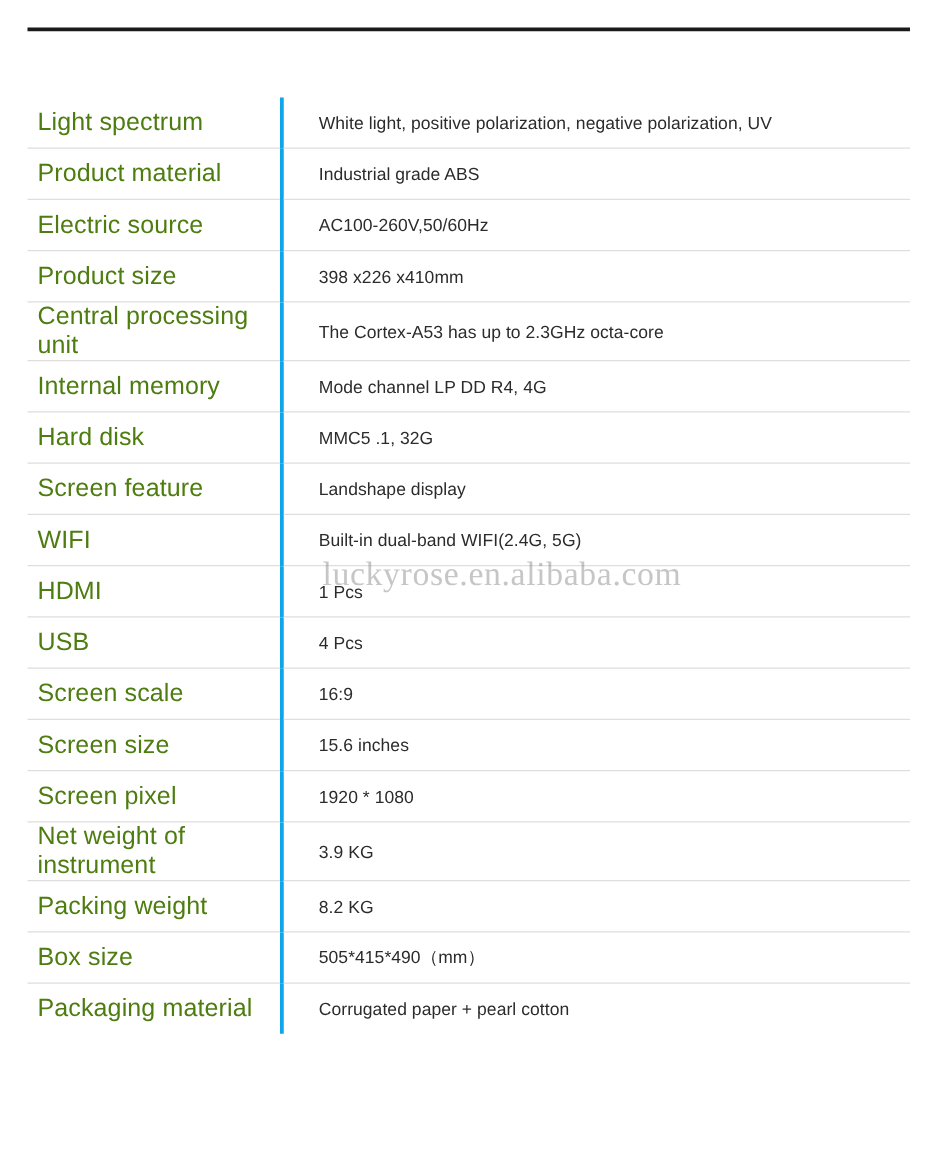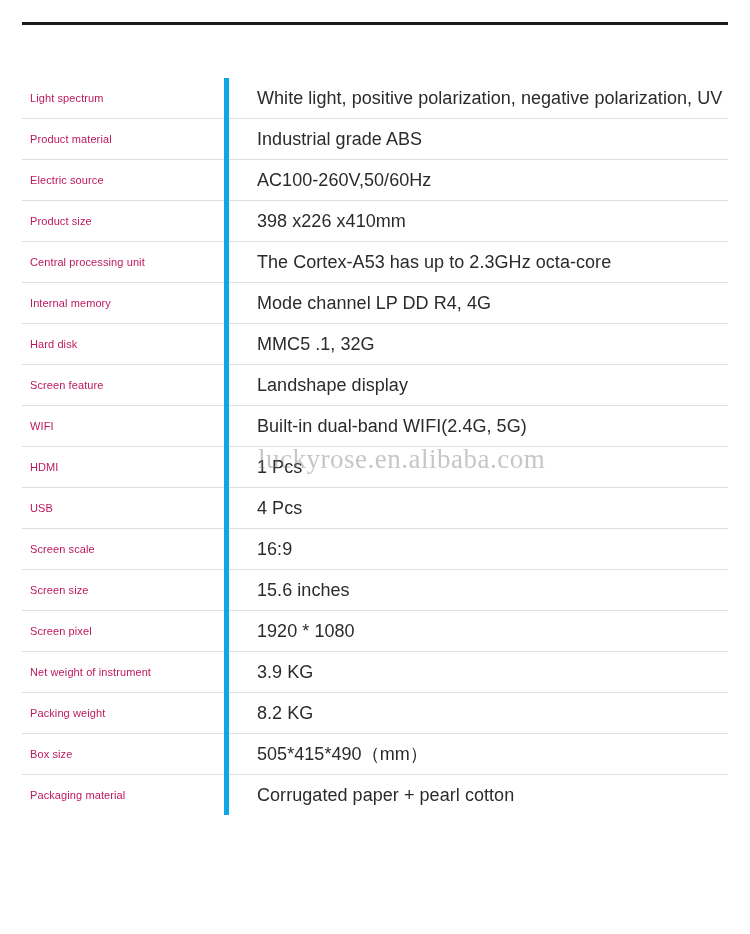--- a/index.html
+++ b/index.html
@@ -41,29 +41,29 @@
     border-bottom: 1px solid #dedede;
     padding: 0;
     vertical-align: middle;
     height: 40px;
   }
   .spec-table tr:last-child td {
     border-bottom: none;
   }
   td.label-cell {
     width: 194px;
-    border-right: 5px solid #0ea5e9;
+    border-right: 3px solid #0ea5e9;
     padding-left: 8px;
-    font-size: 11px;
-    color: #be185d;
+    font-size: 20px;
+    color: #4d7c0f;
     letter-spacing: 0.1px;
   }
   td.value-cell {
     padding-left: 28px;
-    font-size: 18px;
+    font-size: 14px;
     color: #2b2b2b;
     letter-spacing: 0.05px;
   }
   .watermark {
     position: absolute;
     left: 236px;
     top: 444px;
     font-size: 27px;
     font-family: "Liberation Serif", serif;
     color: rgba(120, 120, 120, 0.42);

